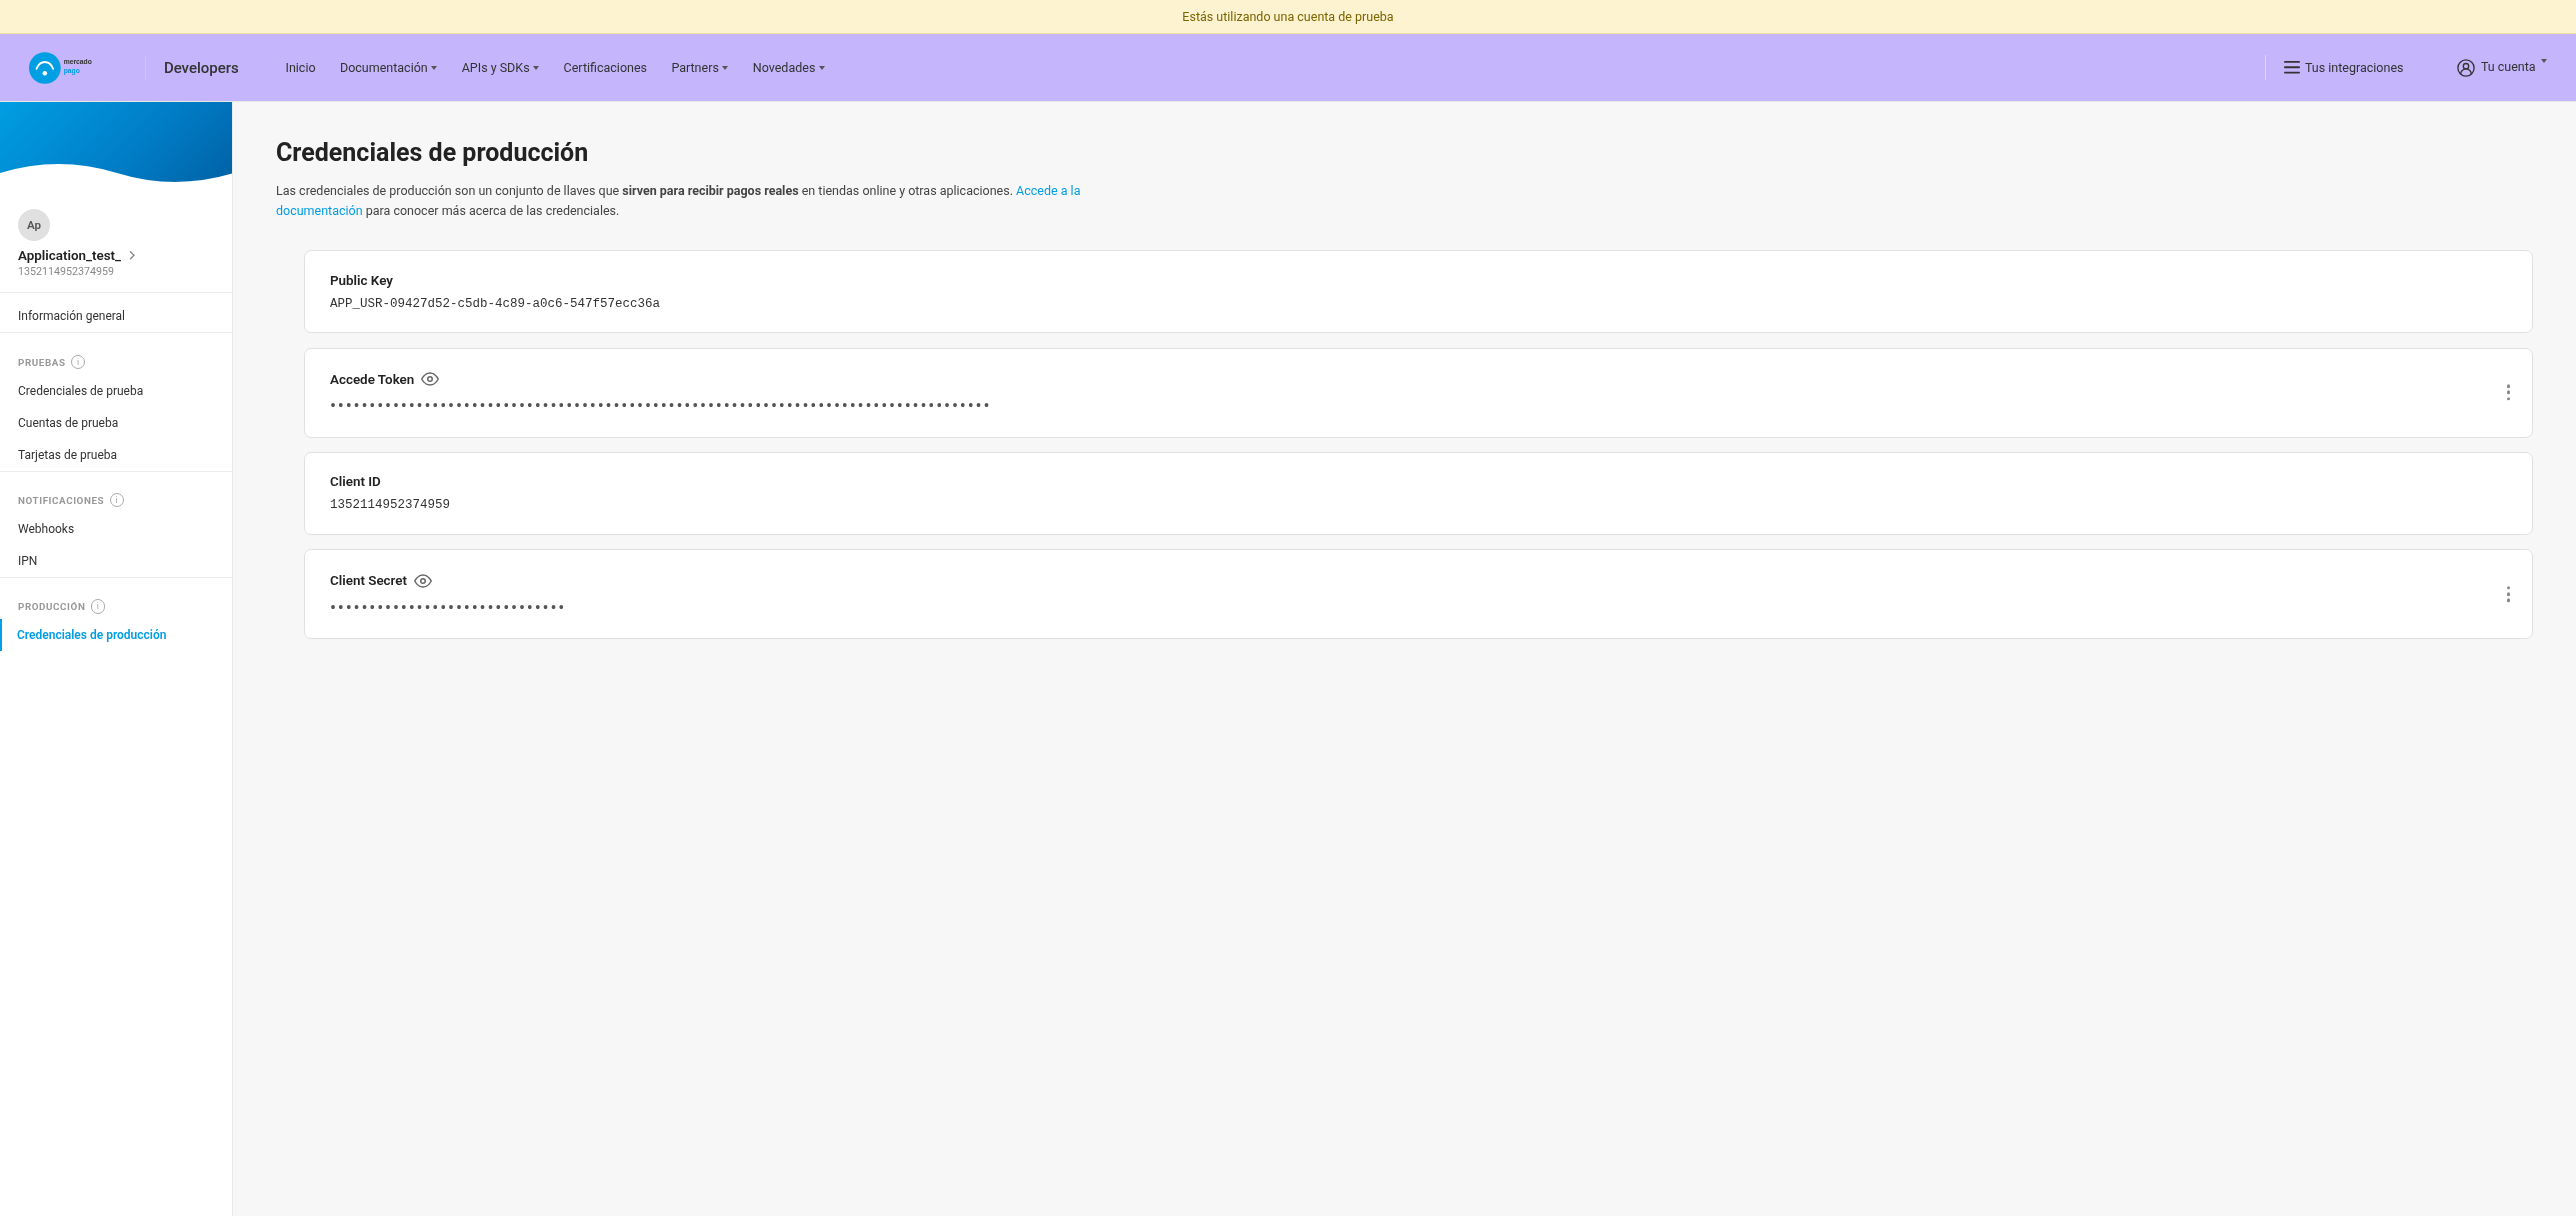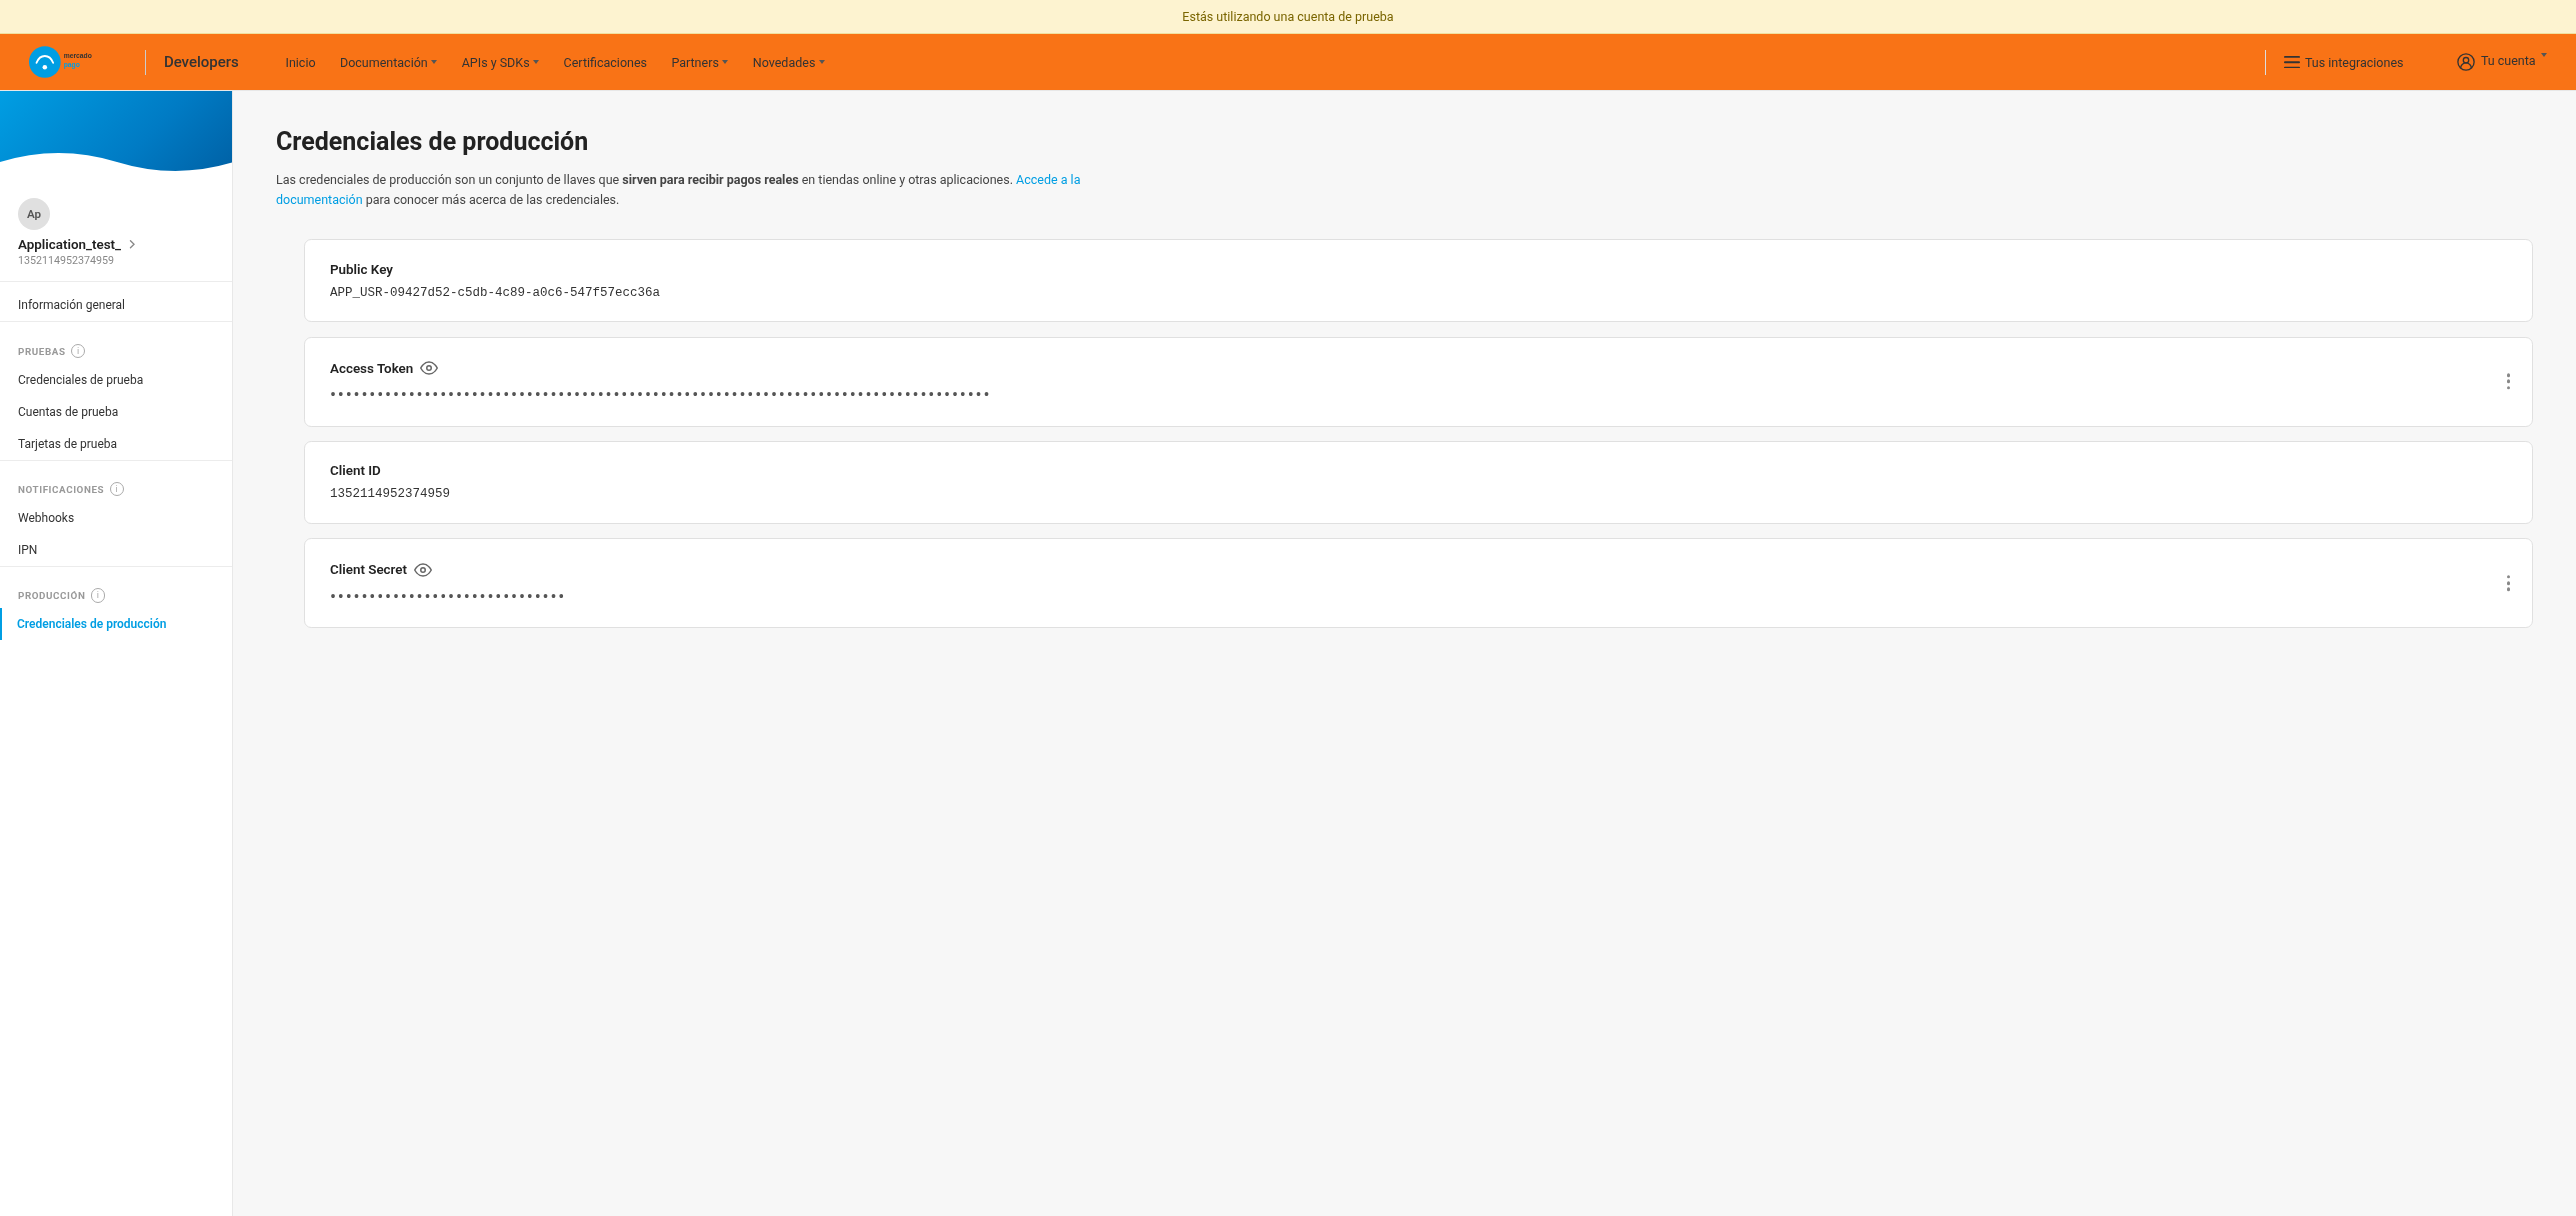--- a/index.html
+++ b/index.html
@@ -10,25 +10,25 @@
       background: #fdf3d0;
       text-align: center;
       padding: 9px;
       font-size: 12.5px;
       color: #7a6500;
       border-bottom: 0.9px solid #f0e0a0;
     }
 
     
     .header {
-      background: #f97316;
+      background: #c4b5fd;
       display: flex;
       align-items: center;
       padding: 0 29px;
-      height: 57px;
+      height: 68px;
       border-bottom: 0.9px solid #e8e8e8;
       position: relative;
       z-index: 10;
     }
     .logo-area {
       display: flex;
       align-items: center;
       gap: 9px;
       margin-right: 36px;
     }
@@ -430,21 +430,21 @@
 
     <div class="credential-card">
       <div class="credential-label">
         <span>Public Key</span>
       </div>
       <div class="credential-value">APP_USR-09427d52-c5db-4c89-a0c6-547f57ecc36a</div>
     </div>
 
     <div class="credential-card">
       <div class="credential-label">
-        <span>Access Token</span>
+        <span>Accede Token</span>
         <svg class="eye-icon" viewBox="0 0 24 24" fill="none" stroke="currentColor" stroke-width="2" stroke-linecap="round" stroke-linejoin="round">
           <path d="M1 12s4-8 11-8 11 8 11 8-4 8-11 8-11-8-11-8z"></path>
           <circle cx="12" cy="12" r="3"></circle>
         </svg>
       </div>
       <div class="credential-dots">••••••••••••••••••••••••••••••••••••••••••••••••••••••••••••••••••••••••••••••••••••</div>
       <div class="more-options">
         <div class="more-dot"></div>
         <div class="more-dot"></div>
         <div class="more-dot"></div>

